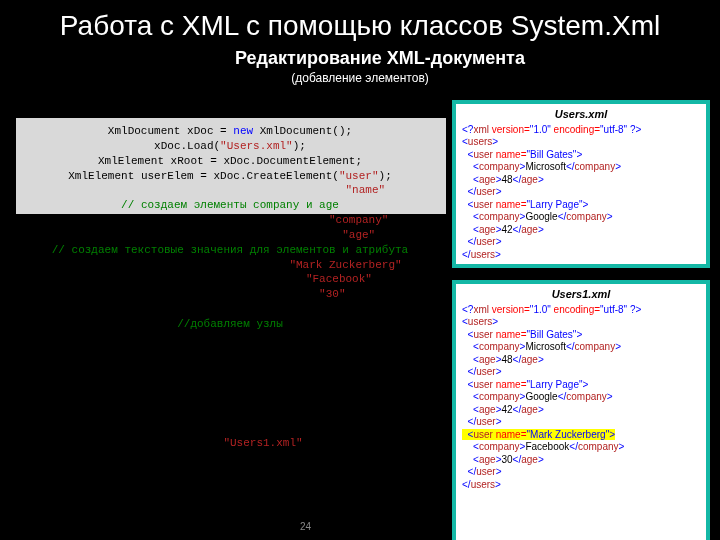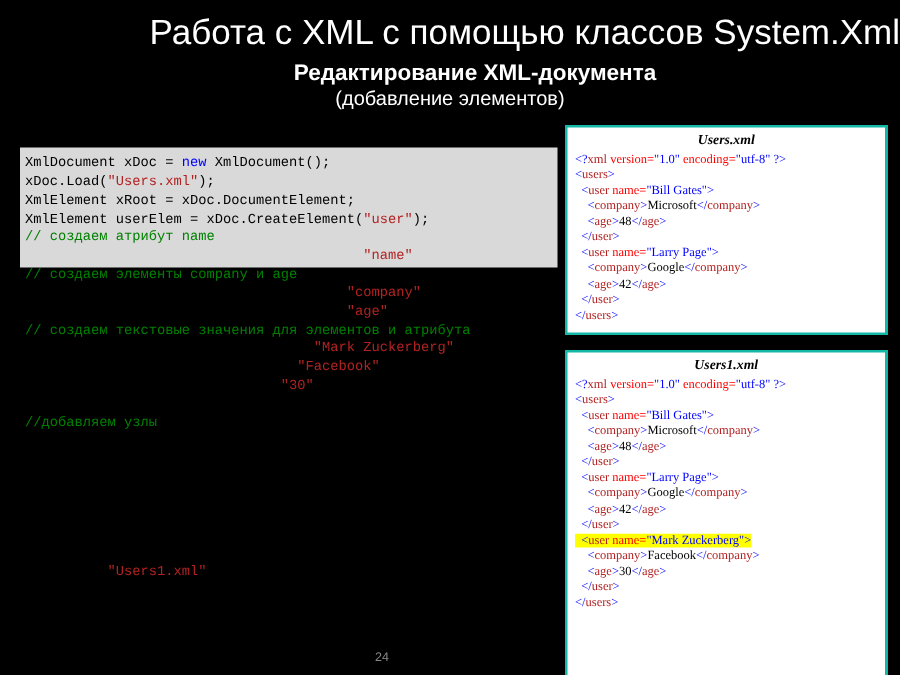--- a/index.html
+++ b/index.html
@@ -13,34 +13,34 @@
   }
   .slide {
     position: relative;
     width: 720px;
     height: 540px;
     color: #fff;
   }
   .title {
     font-size: 28px;
     font-weight: 400;
-    text-align: right;
+    text-align: center;
     padding-top: 10px;
     color: #fff;
   }
   .subtitle1 {
     font-size: 18px;
     font-weight: bold;
     text-align: center;
     color: #fff;
     margin-top: 6px;
     padding-left: 40px;
   }
   .subtitle2 {
-    font-size: 16px;
+    font-size: 12px;
     text-align: center;
     color: #fff;
     margin-top: 2px;
   }
   .code-left {
     position: absolute;
     left: 20px;
     top: 124px;
     width: 420px;
     font-family: "Courier New", monospace;
@@ -49,33 +49,33 @@
   }
   .highlight-block {
     position: absolute;
     left: 16px;
     top: 118px;
     width: 430px;
     height: 96px;
     background: #d9d9d9;
     z-index: 0;
   }
-  .code-left .line { white-space: pre; position: relative; z-index: 1; }
+  .code-left .line { white-space: pre; position: relative; z-index: 1; text-align: center; }
   .c-plain { color: #000; }
   .c-blue { color: #0000ff; }
   .c-green { color: #008000; }
   .c-brown { color: #b22222; }
 
   .xml-box {
     position: absolute;
     right: 10px;
     width: 258px;
     background: #fff;
-    border: 2px solid #14b8a6;
-    font-family: Liberation Serif, serif;
+    border: 4px solid #14b8a6;
+    font-family: Liberation Sans, sans-serif;
     font-size: 10px;
     line-height: 1.25;
     padding: 4px 6px 4px 6px;
     color: #000;
     box-sizing: border-box;
   }
   .xml-box.top { top: 100px; height: 168px; }
   .xml-box.bottom { top: 280px; height: 310px; }
   .xml-title {
     text-align: center;
@@ -117,21 +117,20 @@
   <div class="subtitle1">Редактирование XML-документа</div>
   <div class="subtitle2">(добавление элементов)</div>
 
   <div class="highlight-block"></div>
 
   <div class="code-left">
     <div class="line"><span class="c-plain">XmlDocument xDoc = </span><span class="c-blue">new</span><span class="c-plain"> XmlDocument();</span></div>
     <div class="line"><span class="c-plain">xDoc.Load(</span><span class="c-brown">"Users.xml"</span><span class="c-plain">);</span></div>
     <div class="line"><span class="c-plain">XmlElement xRoot = xDoc.DocumentElement;</span></div>
     <div class="line"><span class="c-plain">XmlElement userElem = xDoc.CreateElement(</span><span class="c-brown">"user"</span><span class="c-plain">);</span></div>
-    <div class="line"><span class="c-green">// создаем атрибут name</span></div>
     <div class="line"><span class="c-brown">                                         "name"</span></div>
     <div class="line"><span class="c-green">// создаем элементы company и age</span></div>
     <div class="line"><span class="c-brown">                                       "company"</span></div>
     <div class="line"><span class="c-brown">                                       "age"</span></div>
     <div class="line"><span class="c-green">// создаем текстовые значения для элементов и атрибута</span></div>
     <div class="line"><span class="c-brown">                                   "Mark Zuckerberg"</span></div>
     <div class="line"><span class="c-brown">                                 "Facebook"</span></div>
     <div class="line"><span class="c-brown">                               "30"</span></div>
     <div class="line"><span></span>&nbsp;</div>
     <div class="line"><span class="c-green">//добавляем узлы</span></div>

